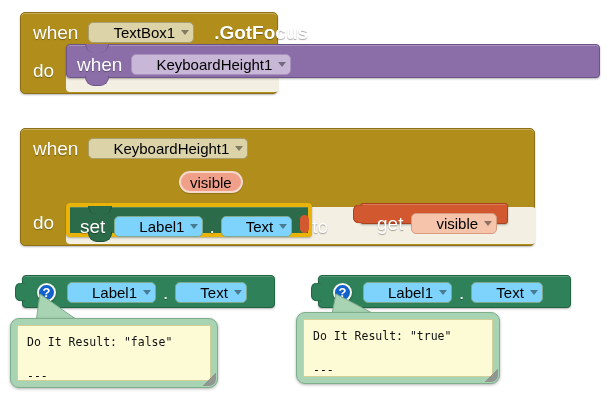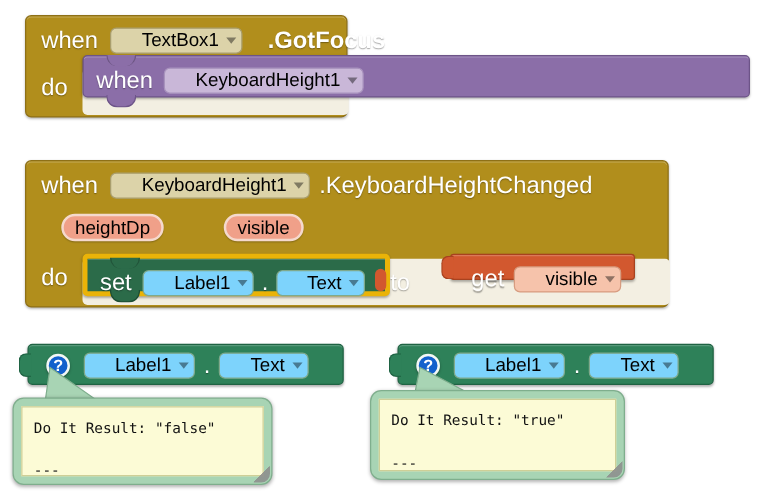--- a/index.html
+++ b/index.html
@@ -201,24 +201,22 @@
   </div>
 
   <div class="blk event-blk" style="left:20px;top:128px;width:515px;height:118px;">
 
     <div class="row" style="left:12px;top:9px;">
       <span class="kw">when</span>
       <span class="field gold" style="margin-left:10px;">
         <span>KeyboardHeight1</span>
         <span class="caret"></span>
       </span>
-      <span class="kw" style="margin-left:7px;">.KeyboardHeightChanged</span>
-    </div>
-
-    <div class="param" style="left:28px;top:42px;">heightDp</div>
+    </div>
+
     <div class="param" style="left:158px;top:42px;">visible</div>
 
     <div class="row" style="left:12px;top:86px;">
       <span class="kw">do</span>
     </div>
 
     <div style="position:absolute;left:45px;top:78px;width:470px;height:37px;
                 background:#f3efe2;border-radius:4px;"></div>
   </div>
 

